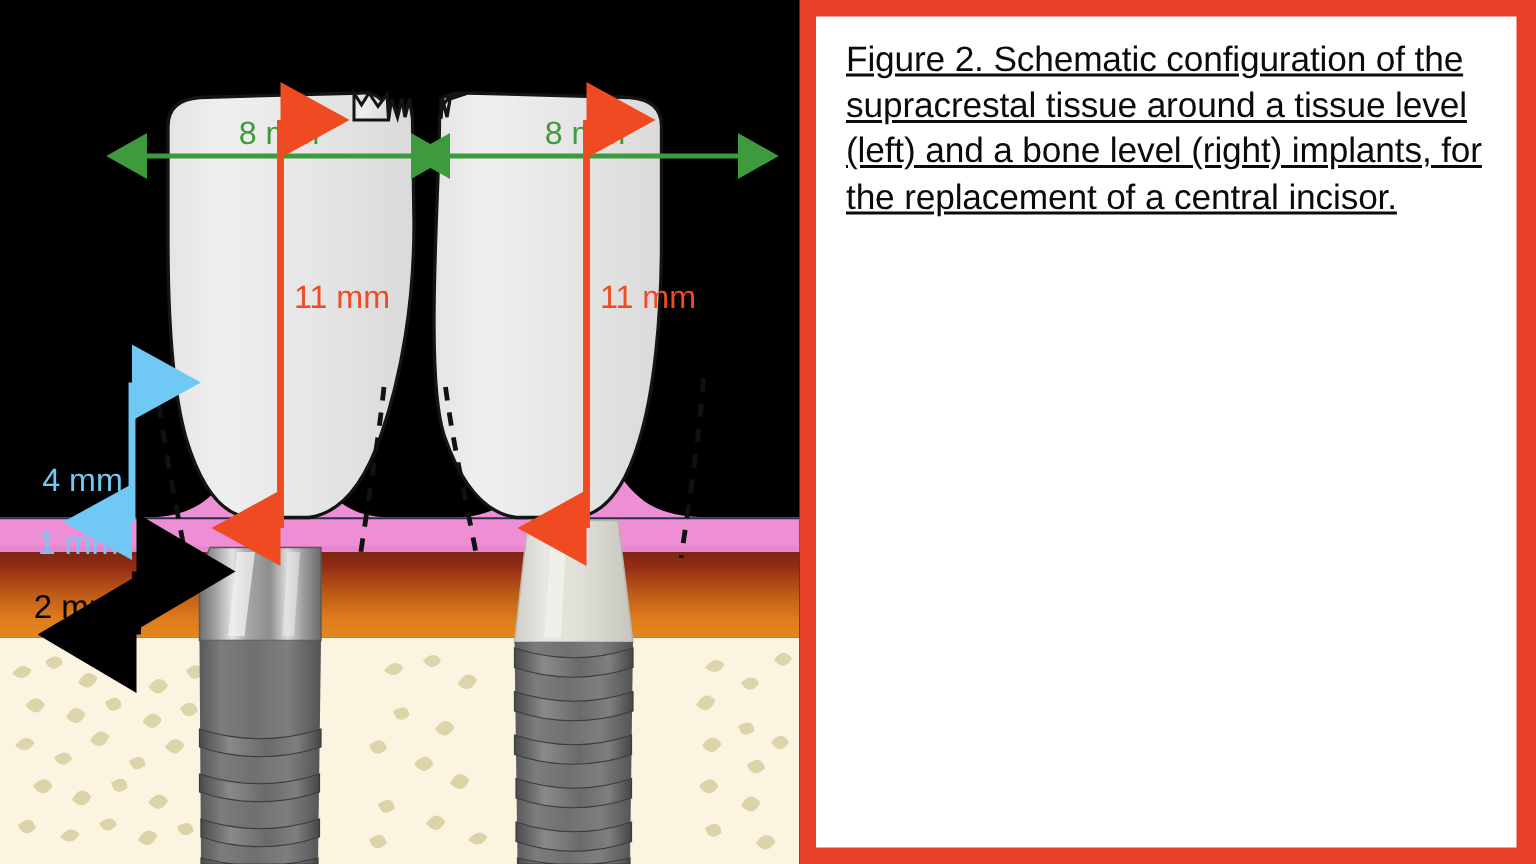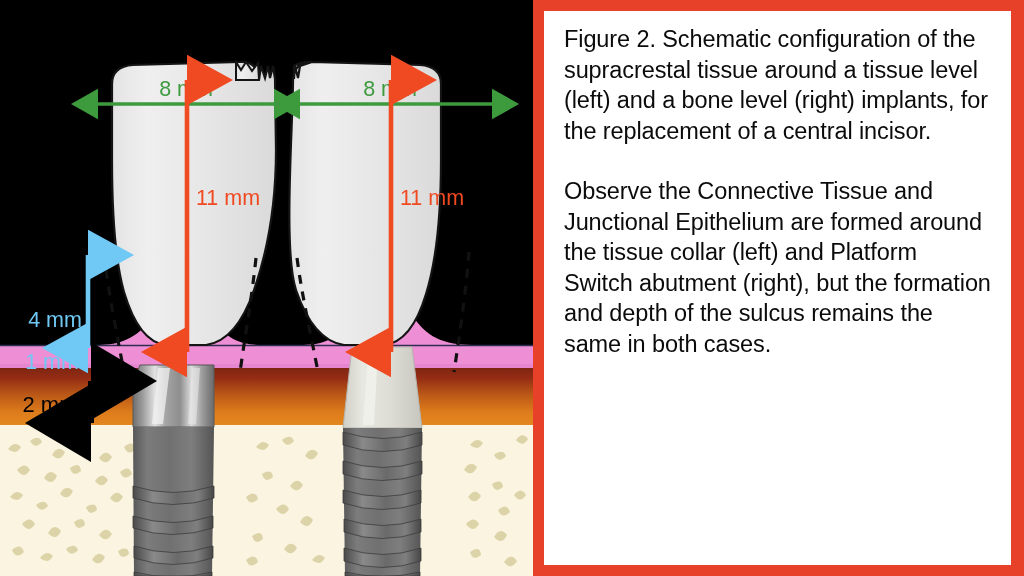--- a/index.html
+++ b/index.html
@@ -9,21 +9,21 @@
   
   #figure{position:absolute;left:0;top:0;width:533px;height:576px;background:#000;overflow:hidden;}
   #figure svg{display:block;}
 
   
   #caption-panel{position:absolute;left:533px;top:0;width:491px;height:576px;
        background:#E8412A;box-sizing:border-box;padding:11px 13px 11px 11px;}
   #caption-inner{width:100%;height:100%;background:#FFFFFF;box-sizing:border-box;
        padding:13px 20px 10px 20px;}
   .cap-p{margin:0;color:#0B0B0B;font-size:23.5px;line-height:30.5px;
-       font-family:"Liberation Sans",sans-serif;letter-spacing:-0.1px;}
+       font-family:"Liberation Sans",sans-serif;letter-spacing:-0.1px;text-decoration:underline;}
   .cap-gap{height:30px;}
 </style>
 </head>
 <body>
 
 <div id="root">
 
   <div id="figure">
     <svg width="533" height="576" viewBox="0 0 533 576" xmlns="http://www.w3.org/2000/svg">
       <defs>
@@ -278,17 +278,16 @@
           <text x="50" y="412" fill="#000000" font-size="22" font-weight="400" text-anchor="middle" font-family="Liberation Sans, sans-serif">2 mm</text>
         </g>
       </g>
     </svg>
   </div>
 
   <div id="caption-panel">
     <div id="caption-inner">
       <p class="cap-p">Figure 2. Schematic configuration of the supracrestal tissue around a tissue level (left) and a bone level (right) implants, for the replacement of a central incisor.</p>
       <div class="cap-gap"></div>
-      <p class="cap-p">Observe the Connective Tissue and Junctional Epithelium are formed around the tissue collar (left) and Platform Switch abutment (right), but the formation and depth of the sulcus remains the same in both cases.</p>
     </div>
   </div>
 
 </div>
 
 </body></html>

